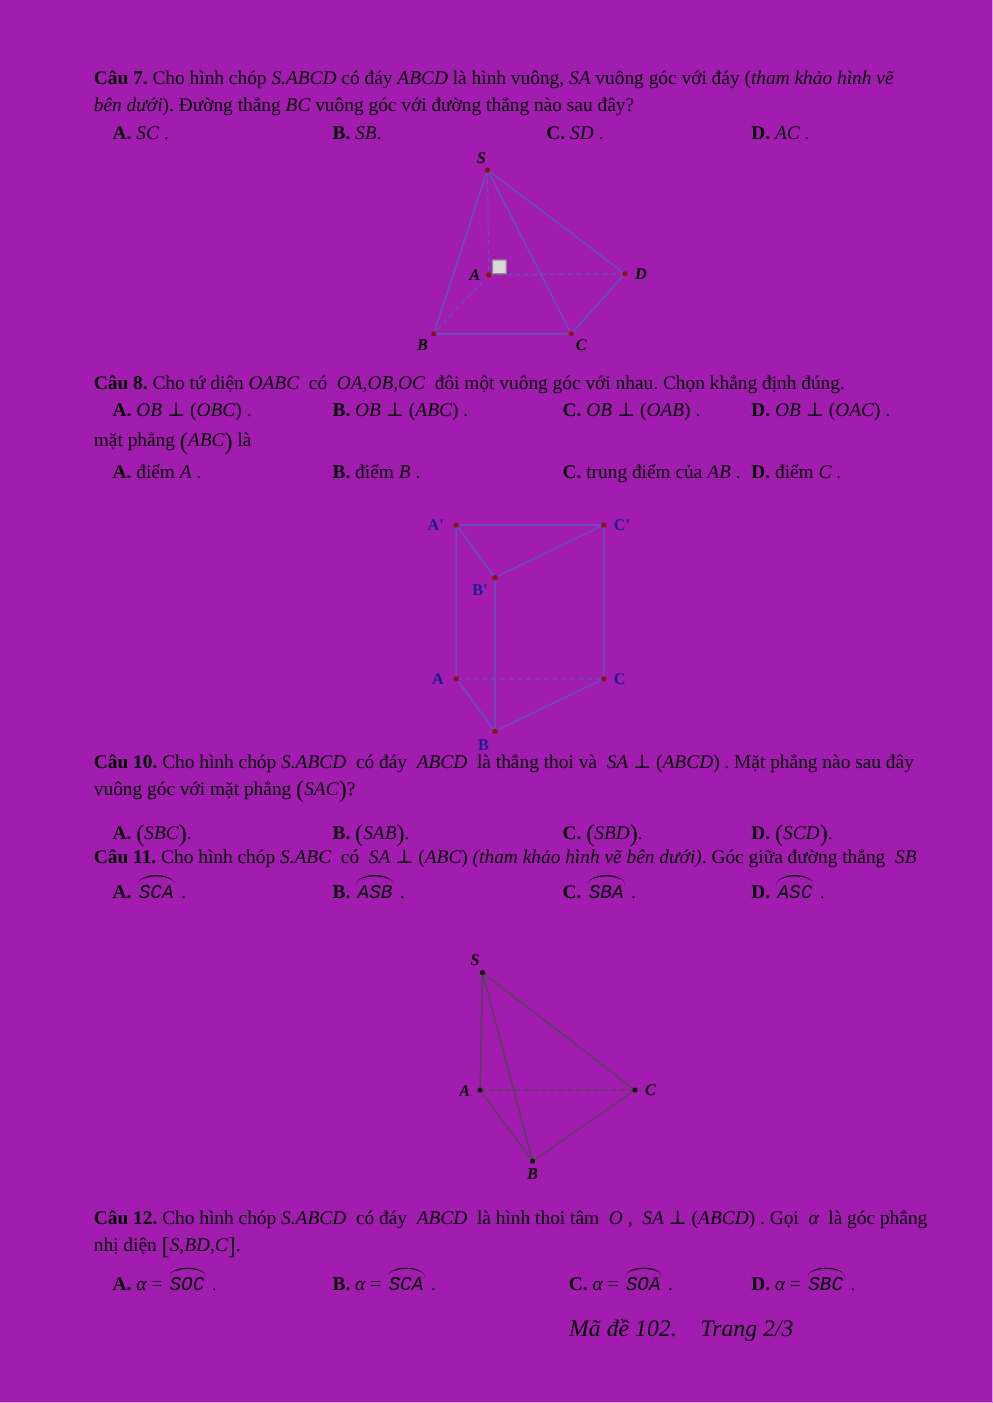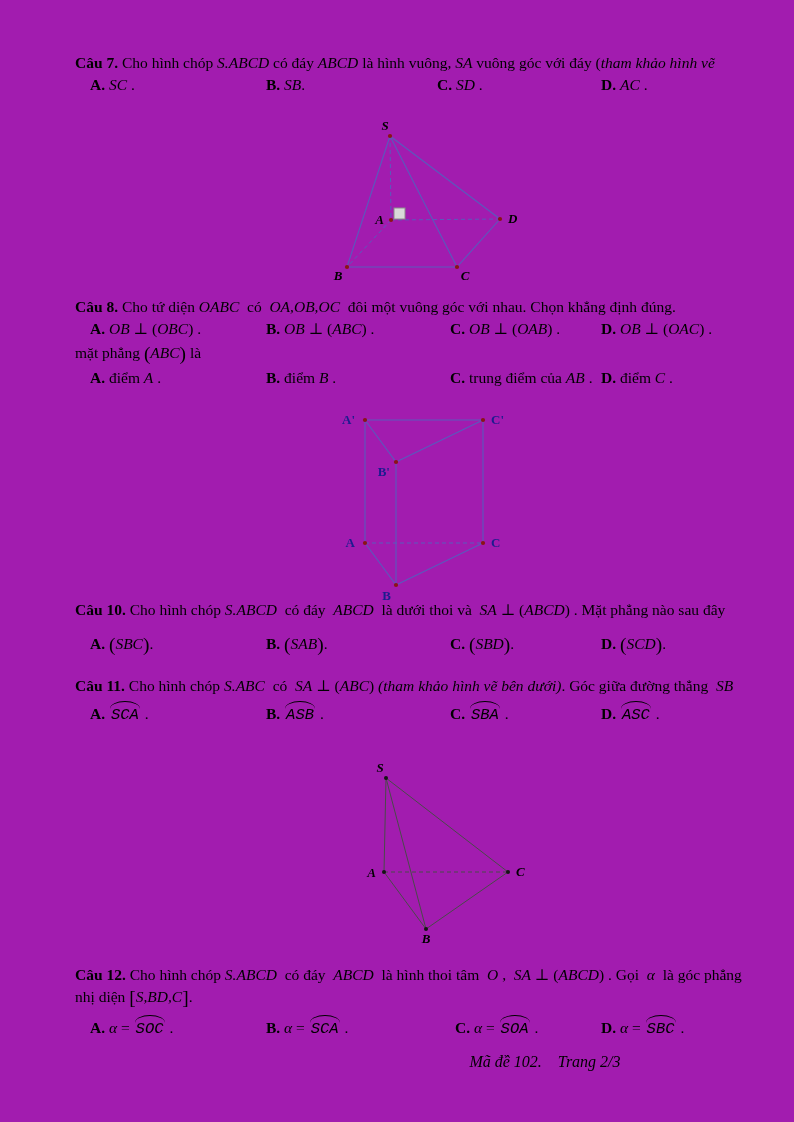--- a/index.html
+++ b/index.html
@@ -11,31 +11,32 @@
   .opt{position:absolute;top:0;white-space:pre;line-height:22px;}
   .oa{left:90px}.ob{left:266px}.oc{left:450px}.od{left:601px}
   .b{font-weight:bold;}
   .i{font-style:italic;}
   .big{font-size:1.25em;vertical-align:-0.1em;}
   .arc{font-style:italic;position:relative;padding:0 2px;display:inline-block;font-family:Liberation Mono, monospace;}
   .arc::before{content:"";position:absolute;left:1px;right:1px;top:-3px;height:7px;
                border-top:1.4px solid #000;border-radius:50% / 100% 100% 0 0;}
   .fig{position:absolute;}
   .footer{position:absolute;top:1053px;left:380px;width:330px;text-align:center;
-          font-style:italic;font-size:16px;white-space:pre;}
+          font-style:italic;font-size:19px;white-space:pre;}
   svg text{font-family:"Liberation Serif","DejaVu Serif",serif;font-size:13px;font-weight:bold;}
   text.it{font-style:italic;}
 </style>
 </head>
 <body>
 
 <div class="page">
 
   <section class="q" style="top:52px">
     <div class="qline"><span class="b">Câu 7.</span><span> Cho hình chóp </span><span class="i">S.ABCD</span><span> có đáy </span><span class="i">ABCD</span><span> là hình vuông, </span><span class="i">SA</span><span> vuông góc với đáy (</span><span class="i">tham khảo hình vẽ</span></div>
+    <div class="qline"><span class="i">bên dưới</span><span>). Đường thẳng </span><span class="i">BC</span><span> vuông góc với đường thẳng nào sau đây?</span></div>
     <div class="opts">
       <span class="opt oa"><span class="b">A.</span><span> </span><span class="i">SC</span><span> .</span></span>
       <span class="opt ob"><span class="b">B.</span><span> </span><span class="i">SB</span><span>.</span></span>
       <span class="opt" style="left:437px"><span class="b">C.</span><span> </span><span class="i">SD</span><span> .</span></span>
       <span class="opt od"><span class="b">D.</span><span> </span><span class="i">AC</span><span> .</span></span>
     </div>
   </section>
 
   <svg class="fig" style="left:322px;top:118px" width="205" height="172" viewBox="0 0 205 172">
     <g fill="none" stroke-width="1.1" stroke="#5a5abd">
@@ -113,21 +114,22 @@
       <text x="13" y="18" text-anchor="end">A'</text>
       <text x="149" y="18" text-anchor="start">C'</text>
       <text x="48" y="70" text-anchor="end">B'</text>
       <text x="13" y="141" text-anchor="end">A</text>
       <text x="149" y="141" text-anchor="start">C</text>
       <text x="49" y="194" text-anchor="end">B</text>
     </g>
   </svg>
 
   <section class="q" style="top:599px">
-    <div class="qline"><span class="b">Câu 10.</span><span> Cho hình chóp </span><span class="i">S.ABCD</span><span>  có đáy  </span><span class="i">ABCD</span><span>  là dưới thoi và  </span><span class="i">SA</span><span> ⊥ (</span><span class="i">ABCD</span><span>) . Mặt phẳng nào sau đây</span></div>
+    <div class="qline"><span class="b">Câu 10.</span><span> Cho hình chóp </span><span class="i">S.ABCD</span><span>  có đáy  </span><span class="i">ABCD</span><span>  là thẳng thoi và  </span><span class="i">SA</span><span> ⊥ (</span><span class="i">ABCD</span><span>) . Mặt phẳng nào sau đây</span></div>
+    <div class="qline"><span>vuông góc với mặt phẳng </span><span class="big">(</span><span class="i">SAC</span><span class="big">)</span><span>?</span></div>
     <div class="opts" style="margin-top:12px">
       <span class="opt oa"><span class="b">A.</span><span> </span><span class="big">(</span><span class="i">SBC</span><span class="big">)</span><span>.</span></span>
       <span class="opt ob"><span class="b">B.</span><span> </span><span class="big">(</span><span class="i">SAB</span><span class="big">)</span><span>.</span></span>
       <span class="opt oc"><span class="b">C.</span><span> </span><span class="big">(</span><span class="i">SBD</span><span class="big">)</span><span>.</span></span>
       <span class="opt od"><span class="b">D.</span><span> </span><span class="big">(</span><span class="i">SCD</span><span class="big">)</span><span>.</span></span>
     </div>
   </section>
 
   <section class="q" style="top:675px">
     <div class="qline"><span class="b">Câu 11.</span><span> Cho hình chóp </span><span class="i">S.ABC</span><span>  có  </span><span class="i">SA</span><span> ⊥ (</span><span class="i">ABC</span><span>) </span><span class="i">(tham khảo hình vẽ bên dưới)</span><span>. Góc giữa đường thẳng  </span><span class="i">SB</span></div>

